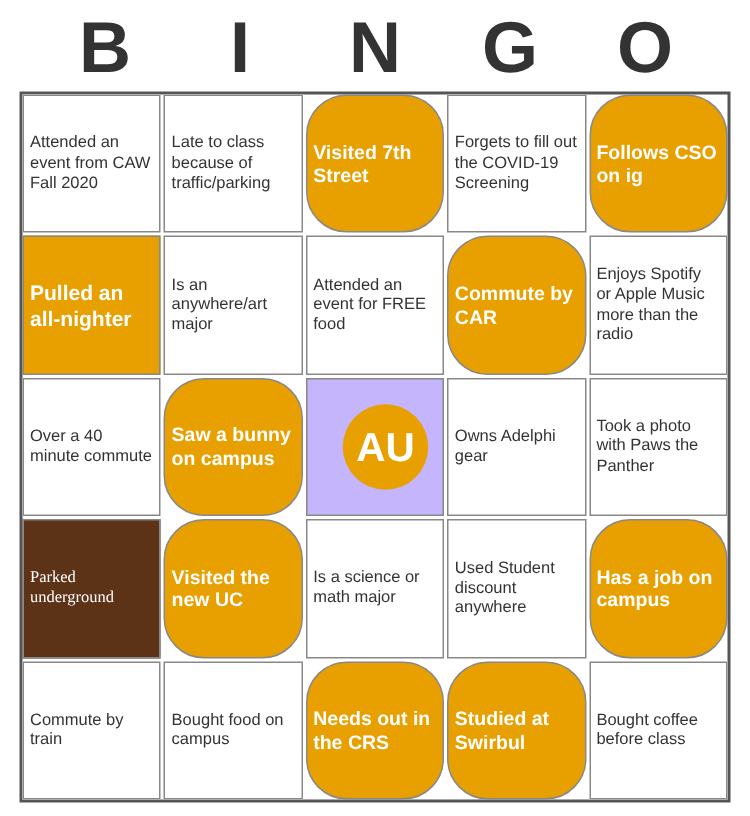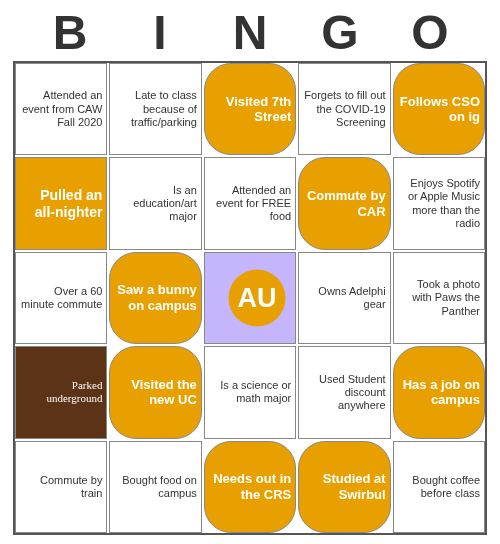--- a/index.html
+++ b/index.html
@@ -36,21 +36,21 @@
       gap: 2px;
       border: 2px solid #555;
     }
     .cell {
       width: 100%;
       aspect-ratio: 1;
       border: 1.5px solid #888;
       display: flex;
       align-items: center;
       justify-content: center;
-      text-align: right;
+      text-align: left;
       padding: 4px;
       font-size: 11px;
       font-weight: normal;
       line-height: 1.2;
       background: #fff;
       color: #333;
     }
     .cell.gold {
       background: #E8A000;
       color: #fff;
@@ -106,34 +106,34 @@
         <span>Forgets to fill out the COVID-19 Screening</span>
       </div>
     <div class="cell gold">
         <span>Follows CSO on ig</span>
       </div>
 
     <div class="cell gold-bold">
         <span>Pulled an all-nighter</span>
       </div>
     <div class="cell normal">
-        <span>Is an education/art major</span>
+        <span>Is an anywhere/art major</span>
       </div>
     <div class="cell normal">
         <span>Attended an event for FREE food</span>
       </div>
     <div class="cell gold">
         <span>Commute by CAR</span>
       </div>
     <div class="cell normal">
         <span>Enjoys Spotify or Apple Music more than the radio</span>
       </div>
 
     <div class="cell normal">
-        <span>Over a 60 minute commute</span>
+        <span>Over a 40 minute commute</span>
       </div>
     <div class="cell gold">
         <span>Saw a bunny on campus</span>
       </div>
     <div class="cell free-space">
       <svg class="au-logo" viewBox="0 0 80 80">
         <ellipse cx="40" cy="40" rx="38" ry="38" fill="#E8A000"></ellipse>
         <text x="40" y="52" text-anchor="middle" font-size="36" font-weight="bold" fill="white" font-family="Arial">AU</text>
       </svg>
     </div>

